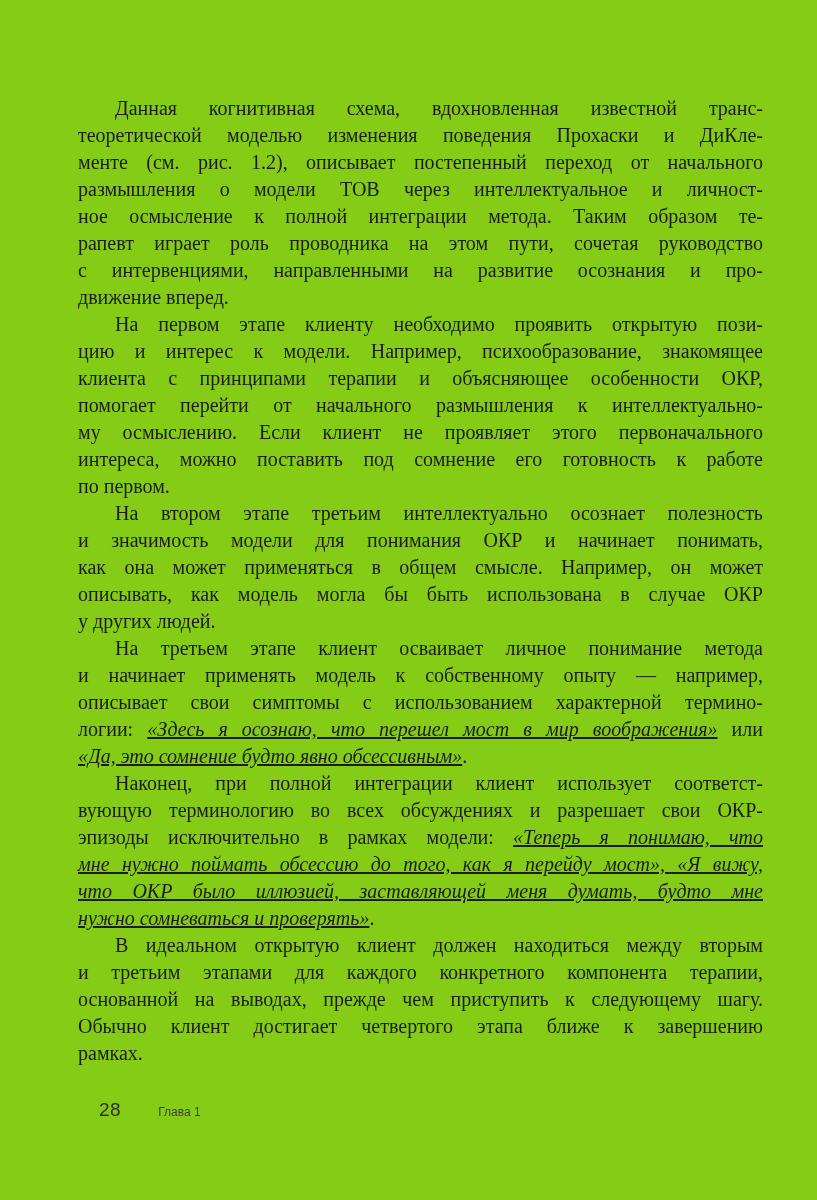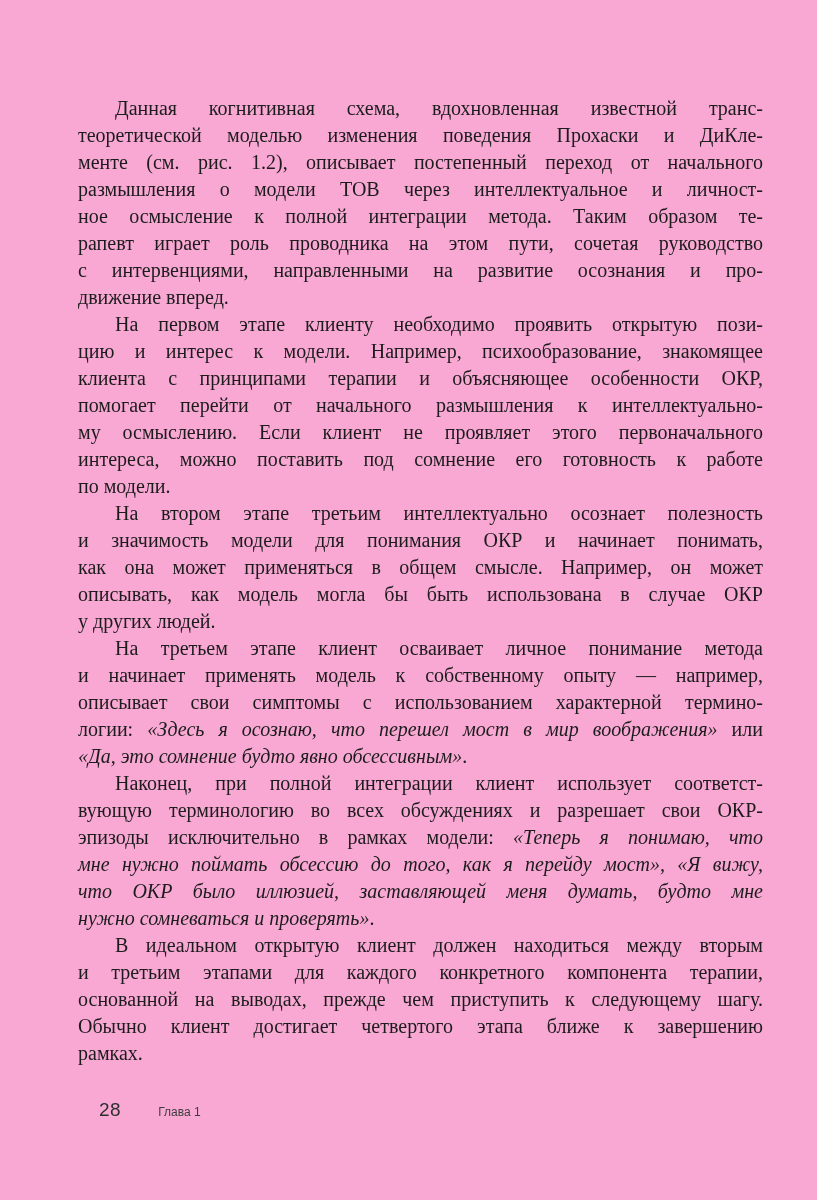--- a/index.html
+++ b/index.html
@@ -7,41 +7,41 @@
     padding: 0;
     width: 817px;
     height: 1200px;
     background: #ffffff;
     overflow: hidden;
   }
   .page {
     position: relative;
     width: 817px;
     height: 1200px;
-    background: #f9a8d4;
+    background: #84cc16;
   }
   .text-column {
     position: absolute;
     left: 78px;
     top: 95px;
     width: 685px;
     font-family: "Liberation Serif", "DejaVu Serif", serif;
     font-size: 20px;
     line-height: 27px;
     color: #1c1c1c;
   }
   .paragraph { margin: 0; }
   .line {
     text-align: justify;
     text-align-last: justify;
     white-space: normal;
   }
   .line.first { text-indent: 37px; }
   .line.last  { text-align-last: left; }
-  .line em { font-style: italic; }
+  .line em { font-style: italic; text-decoration: underline; }
   .page-footer {
     position: absolute;
     left: 99px;
     top: 1077px;
     display: flex;
     align-items: baseline;
     gap: 37px;
     font-family: "Liberation Sans", "DejaVu Sans", sans-serif;
   }
   .page-number {
@@ -71,21 +71,21 @@
         <div class="line"><span>с интервенциями, направленными на развитие осознания и про-</span></div>
         <div class="line last"><span>движение вперед.</span></div>
       </div>
       <div class="paragraph">
         <div class="line first"><span>На первом этапе клиенту необходимо проявить открытую пози-</span></div>
         <div class="line"><span>цию и интерес к модели. Например, психообразование, знакомящее</span></div>
         <div class="line"><span>клиента с принципами терапии и объясняющее особенности ОКР,</span></div>
         <div class="line"><span>помогает перейти от начального размышления к интеллектуально-</span></div>
         <div class="line"><span>му осмыслению. Если клиент не проявляет этого первоначального</span></div>
         <div class="line"><span>интереса, можно поставить под сомнение его готовность к работе</span></div>
-        <div class="line last"><span>по модели.</span></div>
+        <div class="line last"><span>по первом.</span></div>
       </div>
       <div class="paragraph">
         <div class="line first"><span>На втором этапе третьим интеллектуально осознает полезность</span></div>
         <div class="line"><span>и значимость модели для понимания ОКР и начинает понимать,</span></div>
         <div class="line"><span>как она может применяться в общем смысле. Например, он может</span></div>
         <div class="line"><span>описывать, как модель могла бы быть использована в случае ОКР</span></div>
         <div class="line last"><span>у других людей.</span></div>
       </div>
       <div class="paragraph">
         <div class="line first"><span>На третьем этапе клиент осваивает личное понимание метода</span></div>

